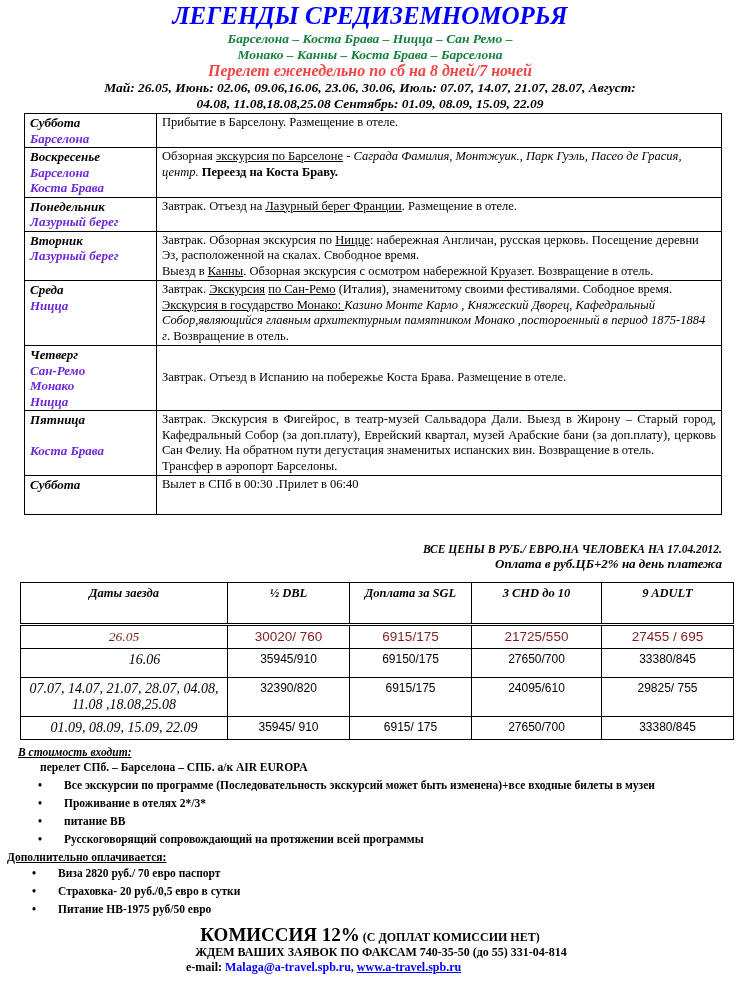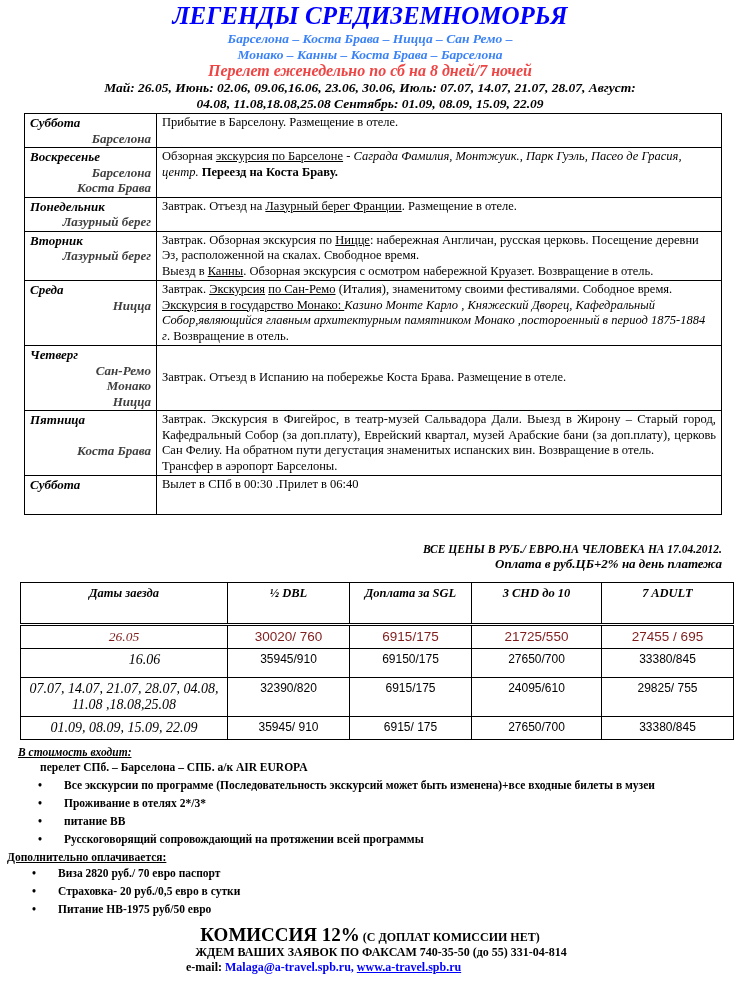--- a/index.html
+++ b/index.html
@@ -1,33 +1,33 @@
 <!DOCTYPE html>
 <html><head>
 <meta charset="utf-8">
 <style>
   html, body { margin: 0; padding: 0; background: #ffffff; }
   body { width: 740px; height: 981px; position: relative; overflow: hidden; font-family: "Liberation Serif", "DejaVu Serif", serif; color: #000; }
   .abs { position: absolute; }
   .center { text-align: center; left: 0; width: 740px; }
   .title { top: 2px; font-size: 25px; font-weight: bold; font-style: italic; color: #0000ff; letter-spacing: 0px; }
-  .route { font-size: 13.5px; font-style: italic; font-weight: bold; color: #3b82f6; }
+  .route { font-size: 13.5px; font-style: italic; font-weight: bold; color: #15803d; }
   .route1 { top: 31px; }
   .route2 { top: 47px; }
   .flight { top: 62px; font-size: 16px; font-weight: bold; font-style: italic; color: #ef4444; }
   .dates { font-size: 13.5px; font-style: italic; font-weight: bold; }
   .dates1 { top: 80px; }
   .dates2 { top: 96px; }
 
   table { border-collapse: collapse; }
   .itin { position: absolute; left: 24px; top: 113px; width: 698px; }
   .itin td { border: 1px solid #000; vertical-align: top; padding: 1px 5px 1px 5px; font-size: 12.5px; line-height: 15.5px; }
   .itin td.day { width: 121px; font-weight: bold; font-style: italic; font-size: 13px; }
   .itin td.day .dn { color: #000; }
-  .itin td.day .pl { color: #404040; display: block; text-align: right; }
+  .itin td.day .pl { color: #6d28d9; display: block; }
   .itin td.desc { font-family: "Liberation Serif", "DejaVu Serif", serif; }
   .u { text-decoration: underline; }
   .i { font-style: italic; }
   .b { font-weight: bold; }
   .just { text-align: justify; }
 
   .prices-note { right: 18px; text-align: right; font-style: italic; font-weight: bold; }
   .pn1 { top: 543px; font-size: 11.5px; }
   .pn2 { top: 556px; font-size: 13px; }
 
@@ -110,21 +110,21 @@
 <div class="abs prices-note pn1">ВСЕ ЦЕНЫ В РУБ./ ЕВРО.НА ЧЕЛОВЕКА НА 17.04.2012.</div>
 <div class="abs prices-note pn2">Оплата в руб.ЦБ+2% на день платежа</div>
 
 <table class="price">
   <thead>
     <tr class="hdr">
       <th style="width:200px">Даты заезда</th>
       <th style="width:115px">½ DBL</th>
       <th style="width:115px">Доплата за SGL</th>
       <th style="width:123px">3 CHD до 10</th>
-      <th>7 ADULT</th>
+      <th>9 ADULT</th>
     </tr>
   </thead>
   <tbody id="price-body">
       <tr class="red">
         <td class="d">26.05</td>
         <td class="n">30020/ 760</td>
         <td class="n">6915/175</td>
         <td class="n">21725/550</td>
         <td class="n">27455 / 695</td>
       </tr>

